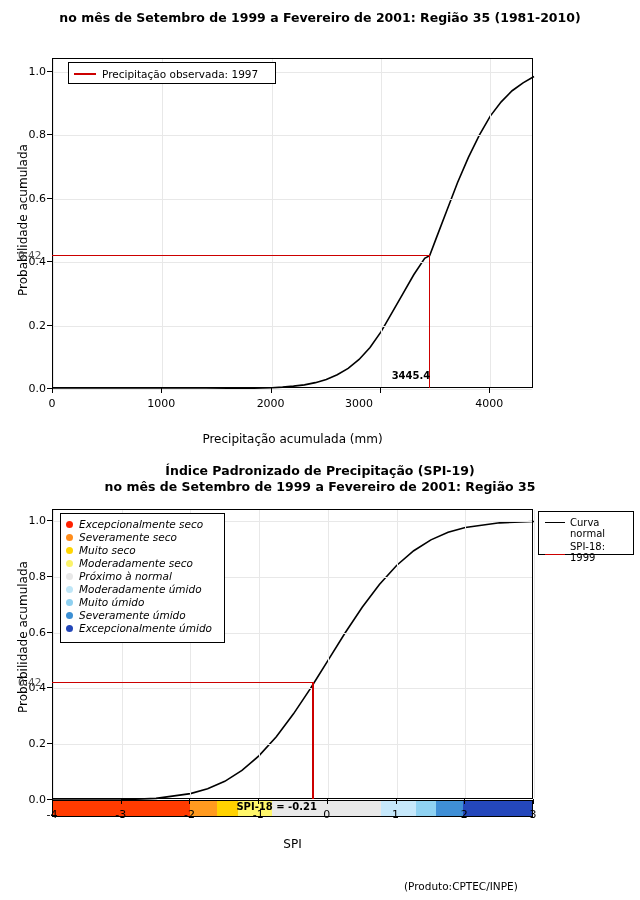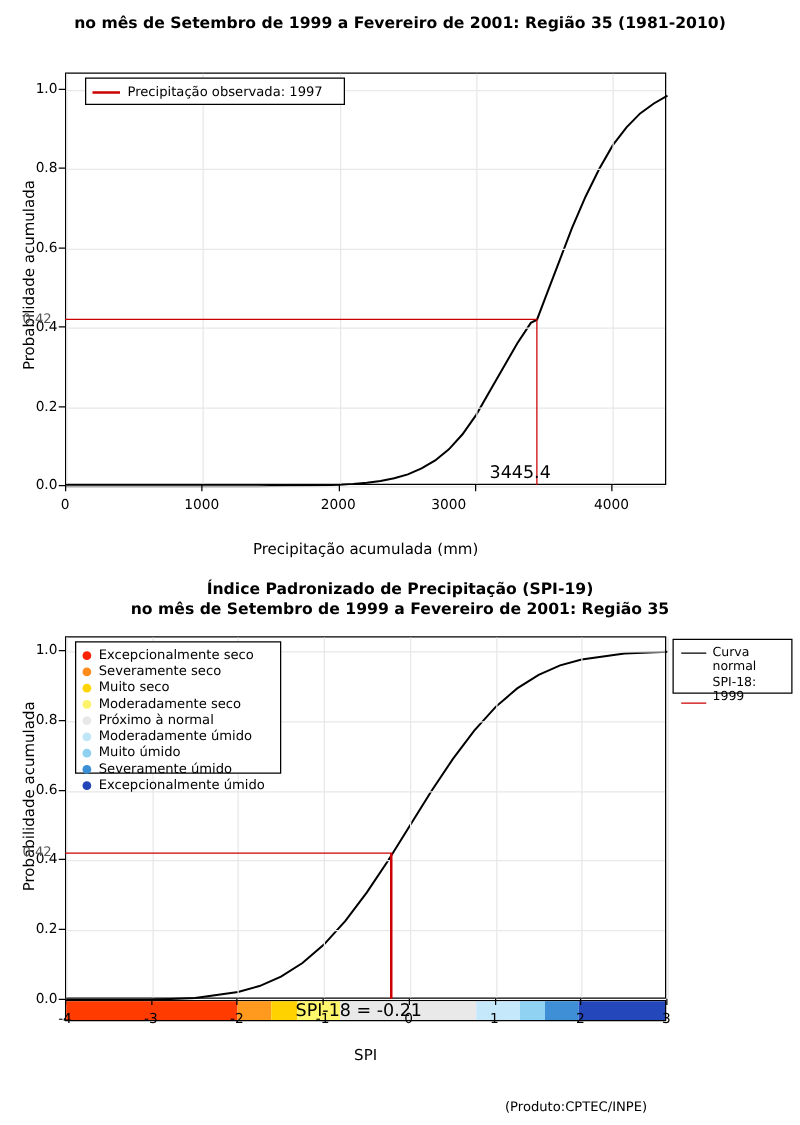--- a/index.html
+++ b/index.html
@@ -55,21 +55,21 @@
   }
   .legrow{display:flex;align-items:center;height:13px;white-space:nowrap;}
   .legline{width:22px;height:0;border-top:2px solid #cc0000;margin-right:6px;flex:none;}
   .legdot{width:7px;height:7px;border-radius:50%;margin-right:6px;flex:none;}
   .legtxt{display:inline-block;}
 
   .redline{position:absolute;background:#cc0000;}
   .redh{height:1.6px;}
   .redv{width:1.6px;}
 
-  .annot{position:absolute;font-size:14px;font-weight:normal;white-space:nowrap;}
+  .annot{position:absolute;font-size:10px;font-weight:bold;white-space:nowrap;}
   .redtick{position:absolute;font-size:10.5px;color:#555;white-space:nowrap;}
 
   .colorbar{position:absolute;display:flex;box-sizing:border-box;}
   .colorbar div{height:100%;}
 
   .credit{position:absolute;font-size:10.5px;}
 
   .legend-right{
     position:absolute;border:1px solid #000;background:#fff;font-size:10px;
     padding:5px 6px;box-sizing:border-box;line-height:12px;
@@ -175,21 +175,21 @@
       <div style="width: 7.14286%; background: rgb(255, 247, 107);"></div>
       <div style="width: 22.8571%; background: rgb(233, 233, 233);"></div>
       <div style="width: 7.14286%; background: rgb(198, 232, 251);"></div>
       <div style="width: 4.28571%; background: rgb(143, 210, 242);"></div>
       <div style="width: 5.71429%; background: rgb(63, 143, 214);"></div>
       <div style="width: 14.2857%; background: rgb(36, 71, 187);"></div>
     </div>
 
   <div class="axtitle" style="left:52px;top:382px;width:481px;">SPI</div>
 
-  <div class="legendbox" id="cat-legend" style="left:60px;top:58px;width:165px;height:106px;">
+  <div class="legendbox" id="cat-legend" style="left:60px;top:58px;width:165px;height:130px;font-style:italic;">
       <div class="legrow">
         <span class="legdot" style="background: rgb(255, 32, 0);"></span>
         <span class="legtxt">Excepcionalmente seco</span>
       </div>
       <div class="legrow">
         <span class="legdot" style="background: rgb(255, 140, 26);"></span>
         <span class="legtxt">Severamente seco</span>
       </div>
       <div class="legrow">
         <span class="legdot" style="background: rgb(255, 213, 0);"></span>
@@ -222,21 +222,21 @@
     </div>
 
   <div class="legend-right" id="right-legend" style="left:538px;top:56px;width:96px;height:44px;">
       <div style="display: flex; align-items: flex-start; margin-bottom: 2px;">
         <span style="width: 20px; border-top: 1.6px solid rgb(0, 0, 0); margin-top: 5px; margin-right: 5px; flex: 0 0 auto;"></span>
         <span style="font-size: 10px; line-height: 11px;">
           <div>Curva</div>
           <div>normal</div>
         </span>
       </div>
-      <div style="display: flex; align-items: flex-end; margin-bottom: 2px;">
+      <div style="display: flex; align-items: center; margin-bottom: 2px;">
         <span style="width: 20px; border-top: 1.6px solid rgb(204, 0, 0); margin-top: 5px; margin-right: 5px; flex: 0 0 auto;"></span>
         <span style="font-size: 10px; line-height: 11px;">SPI-18: 1999</span>
       </div>
     </div>
 
   <div class="credit" style="left:404px;top:425px;">(Produto:CPTEC/INPE)</div>
 <div class="tick xtick" style="left: 52px; top: 344px;"></div>
     <div class="ticklabel xlab" style="left: 52px; top: 353px;">-4</div>
     <div class="tick xtick" style="left: 120.714px; top: 344px;"></div>
     <div class="ticklabel xlab" style="left: 120.714px; top: 353px;">-3</div>

